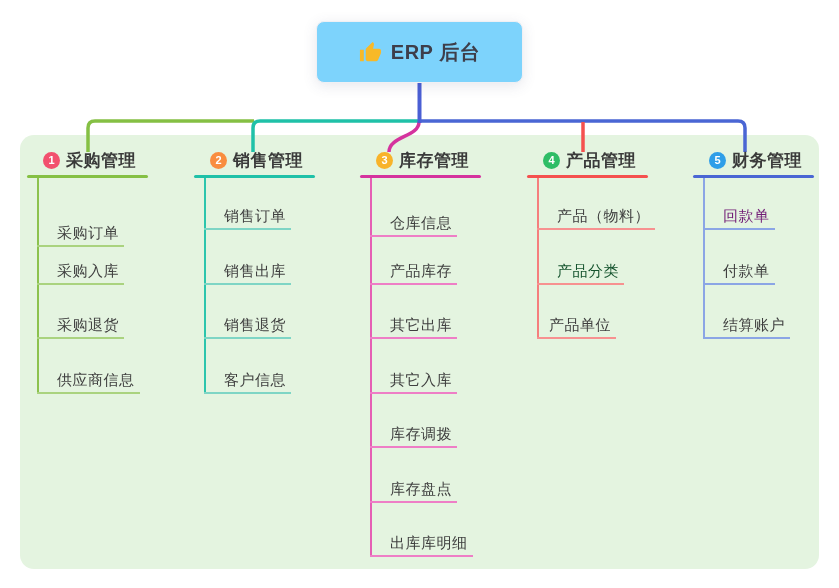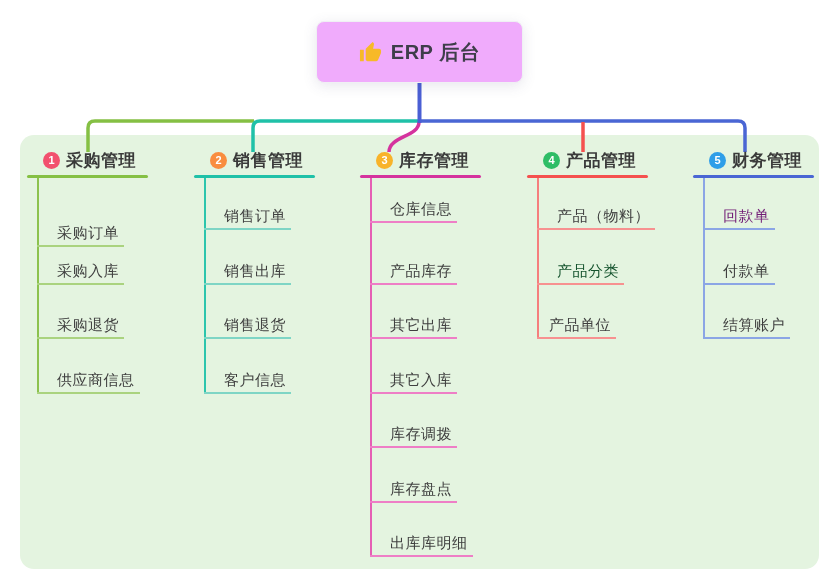--- a/index.html
+++ b/index.html
@@ -9,21 +9,21 @@
     font-family:"Liberation Sans","DejaVu Sans",sans-serif;
   }
   #stage{position:absolute;inset:0;}
   #panel{
     position:absolute;left:20px;top:135px;width:799px;height:434px;
     border-radius:14px;
   }
   #conn{position:absolute;left:0;top:0;}
   #root-card{
     position:absolute;left:316px;top:21px;width:207px;height:62px;
-    background:#f0abfc;border:1px solid #f0f0f4;border-radius:8px;
+    background:#7dd3fc;border:1px solid #f0f0f4;border-radius:8px;
     box-shadow:0 3px 14px rgba(70,70,110,.13);
     display:flex;align-items:center;justify-content:center;gap:9px;
     box-sizing:border-box;
   }
   #root-title{font-size:20px;font-weight:600;letter-spacing:.5px;}
   .thumb-icon{width:23px;height:23px;display:block;}
   .branch{position:absolute;width:160px;}
   .b-head{display:flex;align-items:center;height:30px;padding-left:16px;gap:6px;}
   .badge{
     width:17px;height:17px;border-radius:50%;flex:0 0 17px;
@@ -88,21 +88,21 @@
         <div class="child" style="top: 168px; border-bottom-color: rgb(126, 213, 197); color: rgb(63, 63, 63);">销售退货</div>
         <div class="child" style="top: 222.5px; border-bottom-color: rgb(126, 213, 197); color: rgb(63, 63, 63);">客户信息</div>
       </div>
       <div class="branch" style="left: 360px; top: 145px;">
         <div class="b-head">
           <span class="badge" style="background: rgb(248, 179, 42);">3</span>
           <span class="b-label" style="color: rgb(58, 58, 58);">库存管理</span>
         </div>
         <div class="b-underline" style="background: rgb(213, 51, 158);"></div>
         <div class="spine" style="background: rgb(229, 95, 180); height: 379px;"></div>
-        <div class="child" style="top: 52px; border-bottom-color: rgb(238, 126, 198); color: rgb(63, 63, 63);">仓库信息</div>
+        <div class="child" style="top: 66px; border-bottom-color: rgb(238, 126, 198); color: rgb(63, 63, 63);">仓库信息</div>
         <div class="child" style="top: 113.5px; border-bottom-color: rgb(238, 126, 198); color: rgb(63, 63, 63);">产品库存</div>
         <div class="child" style="top: 168px; border-bottom-color: rgb(238, 126, 198); color: rgb(63, 63, 63);">其它出库</div>
         <div class="child" style="top: 222.5px; border-bottom-color: rgb(238, 126, 198); color: rgb(63, 63, 63);">其它入库</div>
         <div class="child" style="top: 277px; border-bottom-color: rgb(238, 126, 198); color: rgb(63, 63, 63);">库存调拨</div>
         <div class="child" style="top: 331.5px; border-bottom-color: rgb(238, 126, 198); color: rgb(63, 63, 63);">库存盘点</div>
         <div class="child" style="top: 386px; border-bottom-color: rgb(238, 126, 198); color: rgb(63, 63, 63);">出库库明细</div>
       </div>
       <div class="branch" style="left: 527px; top: 145px;">
         <div class="b-head">
           <span class="badge" style="background: rgb(46, 189, 102);">4</span>

